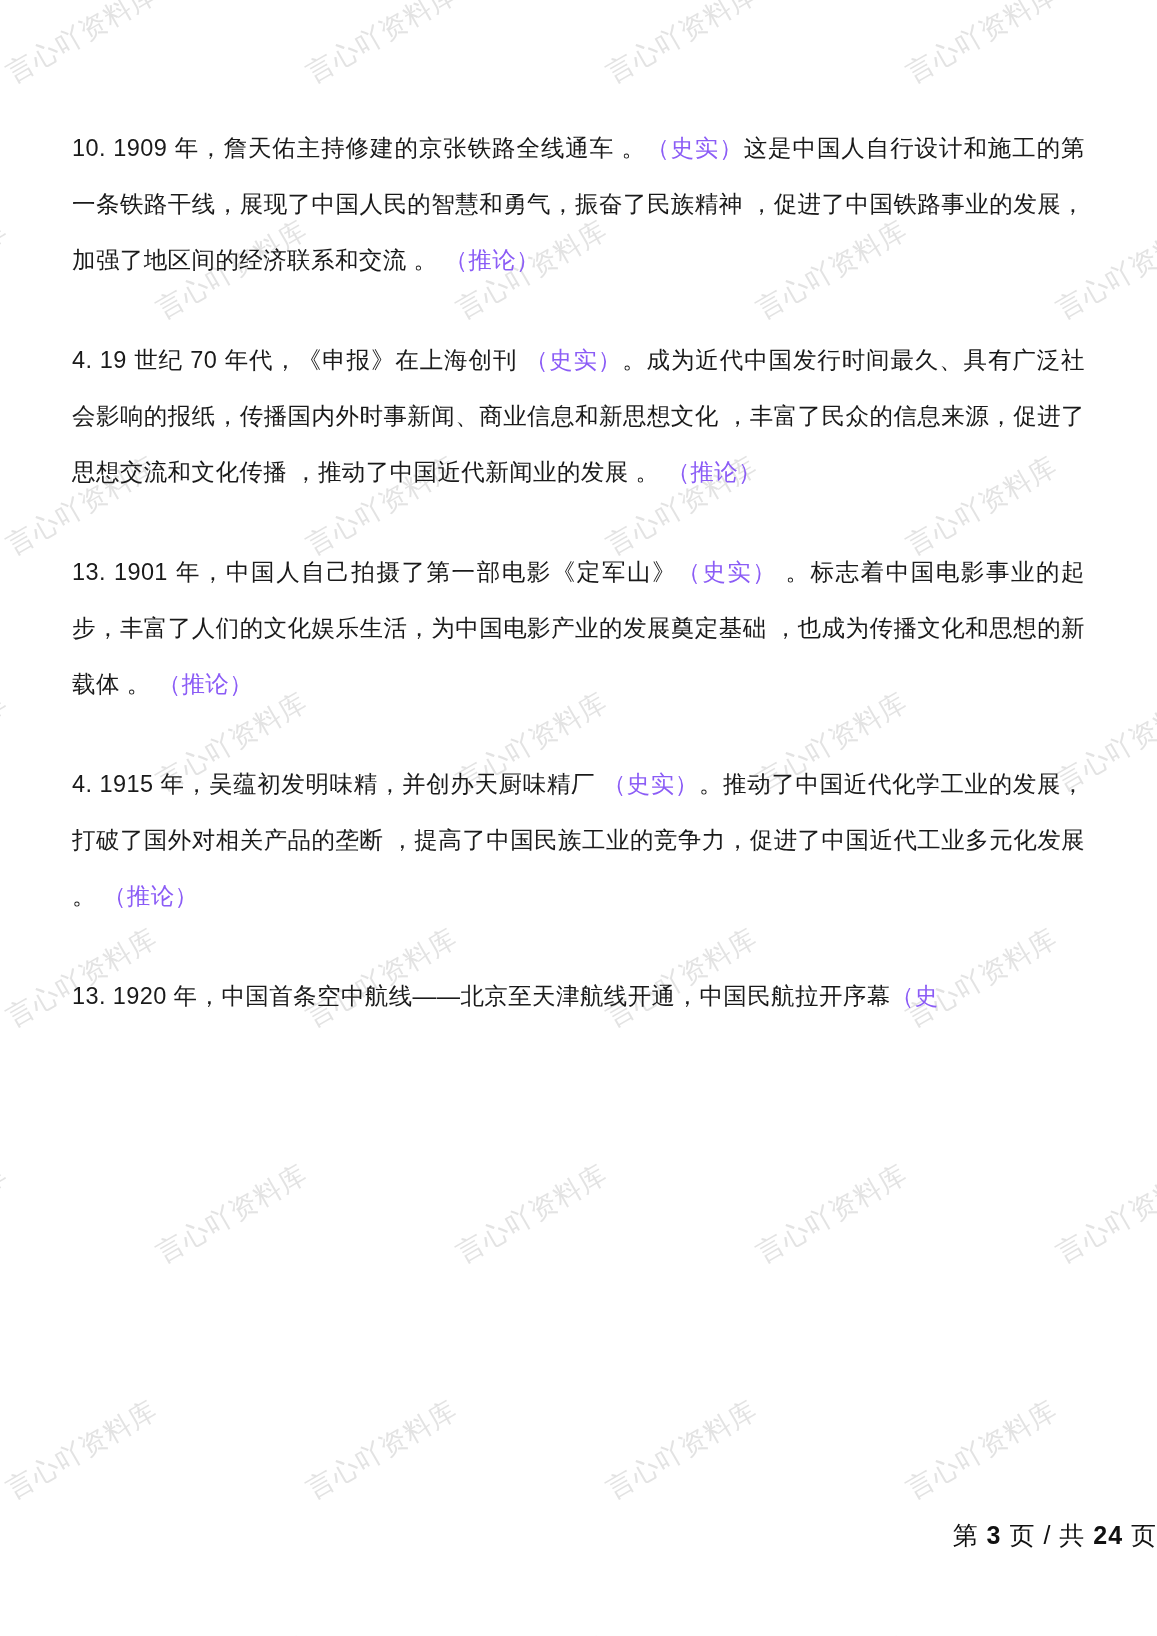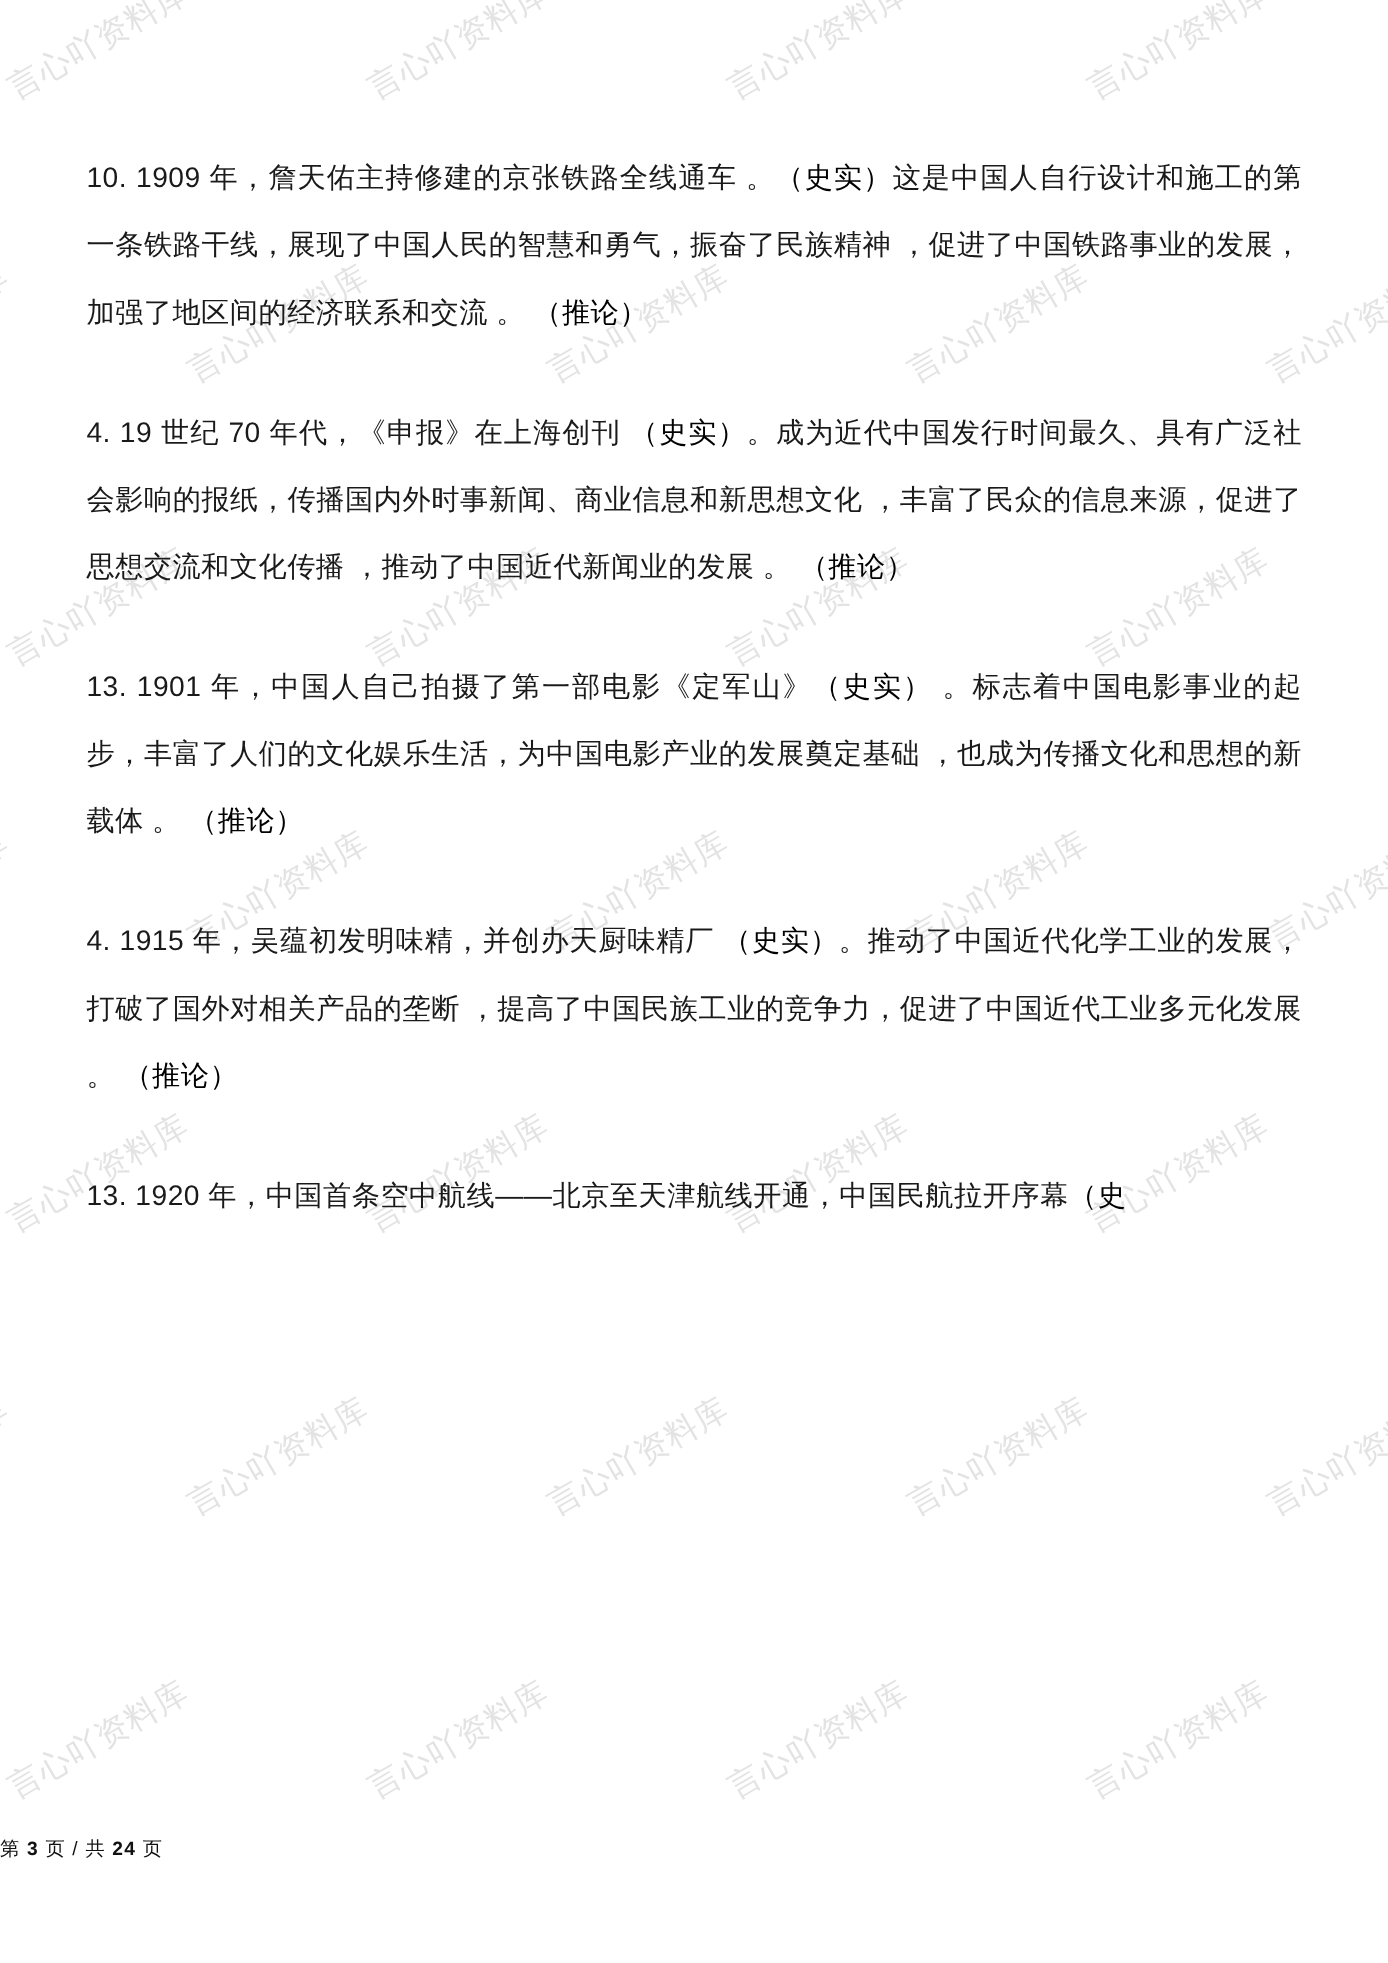--- a/index.html
+++ b/index.html
@@ -49,33 +49,33 @@
     font-size: 23.5px;
     line-height: 56px;
     color: #1a1a1a;
     text-align: justify;
     margin: 0 0 44px 0;
     letter-spacing: 0.4px;
   }
   .para:last-of-type { margin-bottom: 0; }
 
   .green {
-    color: #000000;
+    color: #8b5cf6;
     margin-top: 45px;
   }
 
   .footer {
     position: absolute;
     left: 0;
     right: 0;
     bottom: 84px;
-    text-align: left;
+    text-align: right;
     z-index: 2;
     font-family: "Liberation Sans", sans-serif;
-    font-size: 16px;
+    font-size: 25px;
     color: #111111;
     letter-spacing: 1px;
   }
   .footer .pg { font-weight: bold; }
 </style>
 </head>
 <body>
 
 <div class="watermark-layer">
     <div class="wm" style="left: 0px; top: 60px;">言心吖资料库</div>

